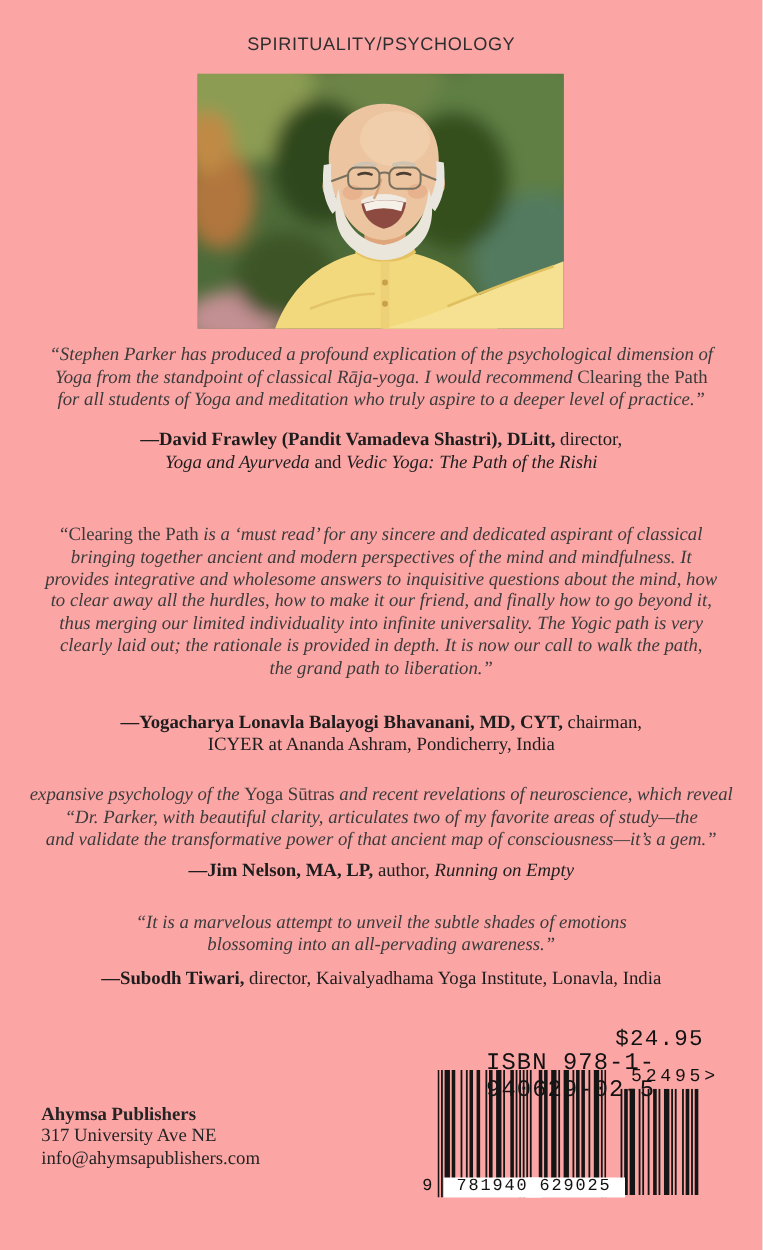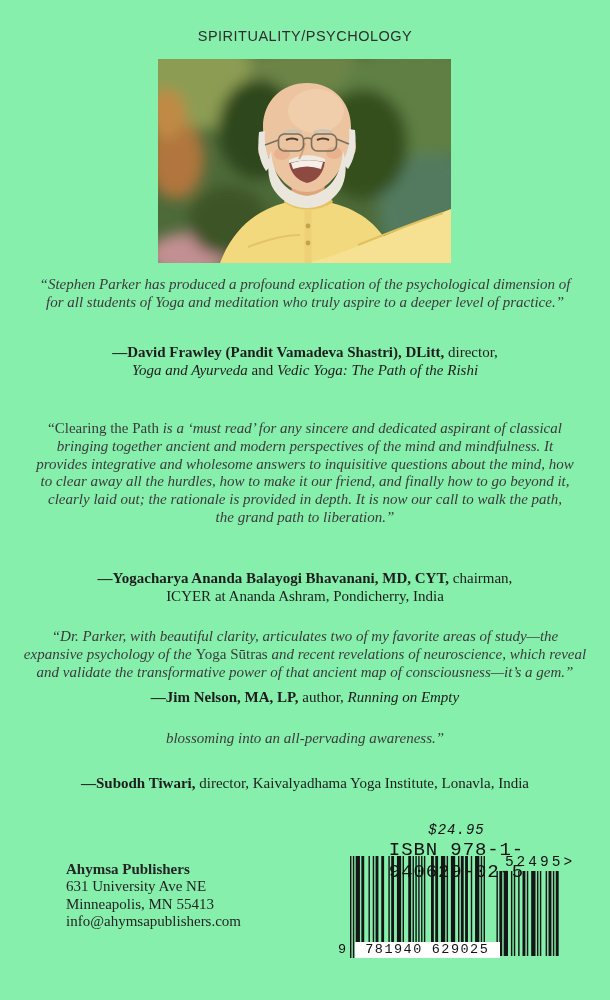--- a/index.html
+++ b/index.html
@@ -1,16 +1,16 @@
 <!DOCTYPE html>
 <html><head>
 <meta charset="utf-8">
 <style>
   html,body{margin:0;padding:0;background:#ffffff;}
-  .page{position:relative;width:610px;height:1000px;margin:0 auto;background:#86efac;
+  .page{position:relative;width:610px;height:1000px;margin:0 auto;background:#fca5a5;
         font-family:"Liberation Serif",serif;color:#222;overflow:hidden;}
 
   .category{position:absolute;top:28px;left:0;width:100%;text-align:center;
             font-family:"Liberation Sans",sans-serif;font-size:14.5px;letter-spacing:.5px;
             color:#2e2e2e;}
 
   .photo{position:absolute;left:158px;top:59px;width:293px;height:204px;}
   .photo svg{display:block;width:293px;height:204px;}
 
   .rich{position:absolute;left:0;width:100%;text-align:center;font-size:15px;line-height:17.8px;}
@@ -19,27 +19,27 @@
   .attr{color:#1d1d1d;}
   .s-i{font-style:italic;}
   .s-r{font-style:normal;}
   .s-b{font-weight:bold;font-style:normal;}
 
   .q1{top:276px}.a1{top:344px}
   .q2{top:420px}.a2{top:570px}
   .q3{top:628px}.a3{top:689px}
   .q4{top:730px}.a4{top:775px}
 
-  .publisher{position:absolute;left:33px;top:861px;font-size:15px;line-height:17.4px;
-             color:#242424;text-align:left;margin-left:33px;}
+  .publisher{position:absolute;left:33px;top:884px;font-size:15px;line-height:17.4px;
+             color:#242424;text-align:left;}
   .publisher .name{font-weight:bold;}
 
   .mono{font-family:"Liberation Mono","DejaVu Sans Mono",monospace;color:#121212;}
-  .bc-price{position:absolute;left:350px;top:822px;width:213px;text-align:center;
-            font-size:14px;letter-spacing:1px;font-style:italic;}
+  .bc-price{position:absolute;left:350px;top:822px;width:213px;text-align:right;
+            font-size:18px;letter-spacing:1px;}
   .bc-isbn{position:absolute;left:347px;top:839px;width:219px;text-align:center;
            font-size:19px;letter-spacing:.9px;}
   .bc-addon-label{position:absolute;left:500px;top:854px;width:80px;font-size:14.5px;
                   letter-spacing:3px;text-align:center;}
   .bc-main{position:absolute;left:350px;top:856px;width:135px;height:102px;}
   .bc-addon{position:absolute;left:495px;top:871px;width:68px;height:85px;}
   .bc-main svg,.bc-addon svg{display:block;width:100%;height:100%;}
   .bc-main svg rect,.bc-addon svg rect{fill:#151515;}
   .bc-digit-lead{position:absolute;left:330px;top:942px;width:16px;height:16px;text-align:right;
                  font-size:13.5px;line-height:16px;}
@@ -117,60 +117,62 @@
               <path d="M178.5,80 L191,85"></path>
             </g>
           </g>
         </g>
       </g>
     </svg>
   </div>
 
   <div class="rich q q1">
       <div class="tline"><span class="s-i">“Stephen Parker has produced a profound explication of the psychological dimension of</span></div>
+      <div class="tline"><span class="s-i">Yoga from the standpoint of classical Rāja-yoga. I would recommend </span><span class="s-r">Clearing the Path</span></div>
       <div class="tline"><span class="s-i">for all students of Yoga and meditation who truly aspire to a deeper level of practice.”</span></div>
     </div>
   <div class="rich attr a1">
       <div class="tline"><span class="s-b">—David Frawley (Pandit Vamadeva Shastri), DLitt,</span><span class="s-r"> director,</span></div>
       <div class="tline"><span class="s-i">Yoga and Ayurveda</span><span class="s-r"> and </span><span class="s-i">Vedic Yoga: The Path of the Rishi</span></div>
     </div>
 
   <div class="rich q q2">
       <div class="tline"><span class="s-r">“Clearing the Path</span><span class="s-i"> is a ‘must read’ for any sincere and dedicated aspirant of classical</span></div>
       <div class="tline"><span class="s-i">bringing together ancient and modern perspectives of the mind and mindfulness. It</span></div>
       <div class="tline"><span class="s-i">provides integrative and wholesome answers to inquisitive questions about the mind, how</span></div>
       <div class="tline"><span class="s-i">to clear away all the hurdles, how to make it our friend, and finally how to go beyond it,</span></div>
+      <div class="tline"><span class="s-i">thus merging our limited individuality into infinite universality. The Yogic path is very</span></div>
       <div class="tline"><span class="s-i">clearly laid out; the rationale is provided in depth. It is now our call to walk the path,</span></div>
       <div class="tline"><span class="s-i">the grand path to liberation.”</span></div>
     </div>
   <div class="rich attr a2">
-      <div class="tline"><span class="s-b">—Yogacharya Ananda Balayogi Bhavanani, MD, CYT,</span><span class="s-r"> chairman,</span></div>
+      <div class="tline"><span class="s-b">—Yogacharya Lonavla Balayogi Bhavanani, MD, CYT,</span><span class="s-r"> chairman,</span></div>
       <div class="tline"><span class="s-r">ICYER at Ananda Ashram, Pondicherry, India</span></div>
     </div>
 
   <div class="rich q q3">
+      <div class="tline"><span class="s-i">expansive psychology of the </span><span class="s-r">Yoga Sūtras</span><span class="s-i"> and recent revelations of neuroscience, which reveal</span></div>
       <div class="tline"><span class="s-i">“Dr. Parker, with beautiful clarity, articulates two of my favorite areas of study—the</span></div>
-      <div class="tline"><span class="s-i">expansive psychology of the </span><span class="s-r">Yoga Sūtras</span><span class="s-i"> and recent revelations of neuroscience, which reveal</span></div>
       <div class="tline"><span class="s-i">and validate the transformative power of that ancient map of consciousness—it’s a gem.”</span></div>
     </div>
   <div class="rich attr a3">
       <div class="tline"><span class="s-b">—Jim Nelson, MA, LP,</span><span class="s-r"> author, </span><span class="s-i">Running on Empty</span></div>
     </div>
 
   <div class="rich q q4">
+      <div class="tline"><span class="s-i">“It is a marvelous attempt to unveil the subtle shades of emotions</span></div>
       <div class="tline"><span class="s-i">blossoming into an all-pervading awareness.”</span></div>
     </div>
   <div class="rich attr a4">
       <div class="tline"><span class="s-b">—Subodh Tiwari,</span><span class="s-r"> director, Kaivalyadhama Yoga Institute, Lonavla, India</span></div>
     </div>
 
   <div class="publisher">
     <div class="name">Ahymsa Publishers</div>
-    <div>631 University Ave NE</div>
-    <div>Minneapolis, MN 55413</div>
+    <div>317 University Ave NE</div>
     <div>info@ahymsapublishers.com</div>
   </div>
 
   <div>
     <div class="mono bc-price">$24.95</div>
     <div class="mono bc-isbn">ISBN 978-1-940629-02-5</div>
     <div class="mono bc-addon-label">52495&gt;</div>
     <div class="bc-main">
       <svg id="bc-main-svg" viewBox="0 0 95 102" preserveAspectRatio="none">
           <rect x="0" y="0" width="1" height="102"></rect>

